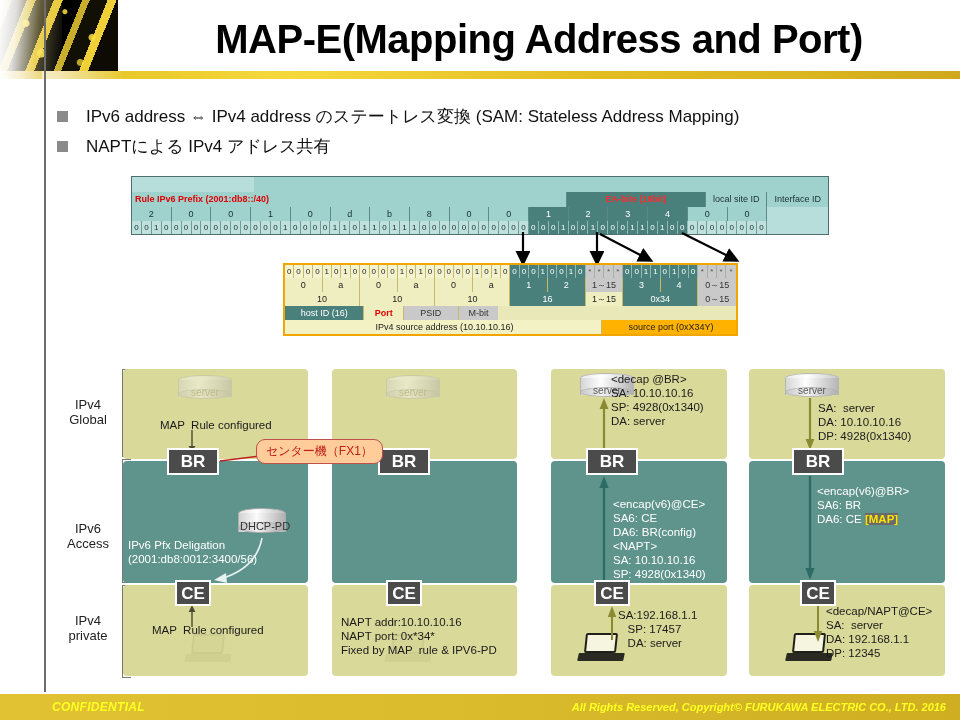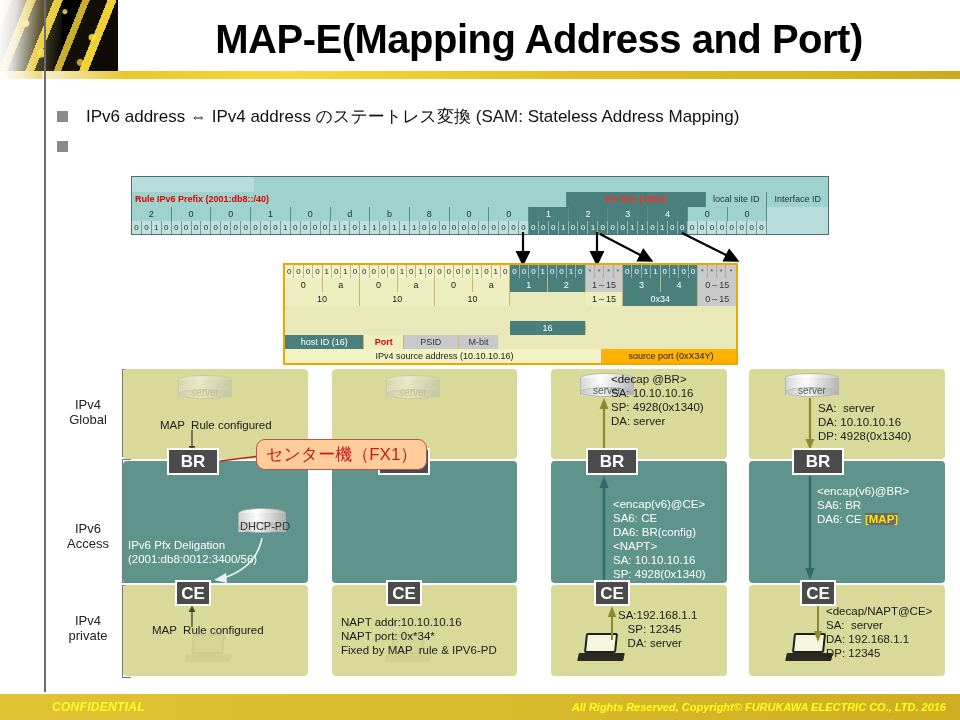--- a/index.html
+++ b/index.html
@@ -121,21 +121,21 @@
       background:#2a2a22;border-radius:1px;transform:skewX(-12deg);}
   .laptop.ghost{opacity:.35;}
   .laptop.ghost .scr{background:#d0d08c;border-color:#b6b678;}
   .laptop.ghost .base{background:#c0c080;}
 
   .note{position:absolute;font-size:11.5px;line-height:14px;color:#1b1b1b;white-space:pre;z-index:5;}
   .note.w{color:#ffffff;}
   #map-hl{color:#ffe400;font-weight:bold;background:#6a6a6a;}
 
   .callout{position:absolute;background:#ffcc9a;border:1.6px solid #c0504d;border-radius:9px;
-      color:#c0201c;font-size:17px;padding:3px 9px;white-space:nowrap;z-index:8;}
+      color:#c0201c;font-size:12px;padding:3px 9px;white-space:nowrap;z-index:8;}
 
   .cyl{position:absolute;width:48px;height:30px;z-index:5;}
   .cyl .t{position:absolute;left:0;top:0;width:48px;height:11px;border-radius:50%;
       background:linear-gradient(90deg,#e4e4e4,#ffffff 38%,#bdbdbd);border:1px solid #aeaeae;box-sizing:border-box;}
   .cyl .b{position:absolute;left:0;top:5px;width:48px;height:19px;
       background:linear-gradient(90deg,#d2d2d2,#fbfbfb 38%,#b0b0b0);border-left:1px solid #aeaeae;border-right:1px solid #aeaeae;box-sizing:border-box;}
   .cyl .f{position:absolute;left:0;top:14px;width:48px;height:11px;border-radius:50%;
       background:linear-gradient(90deg,#c2c2c2,#eeeeee 40%,#a6a6a6);border:1px solid #aeaeae;box-sizing:border-box;}
 
   
@@ -154,20 +154,21 @@
 <div id="gold-bar"></div>
 <div id="gold-bar-cap"></div>
 <div id="vline"></div>
 
 <div class="bullet-row" id="b1">
   <div class="bullet-sq"></div>
   <div class="bullet-tx">IPv6 address ⇔ IPv4 address のステートレス変換 (SAM: Stateless Address Mapping)</div>
 </div>
 <div class="bullet-row" id="b2">
   <div class="bullet-sq"></div>
+  <div class="bullet-tx">NAPTによる IPv4 アドレス共有</div>
 </div>
 
 <div id="t6">
   <div class="t6row">
     <div class="t6c r-label blank" style="width:17.5%;border-right:none"></div>
   </div>
   <div class="t6row">
     <div class="t6c r-label lbl-left plain red-b" style="width:62.5%">Rule IPv6 Prefix (2001:db8::/40)</div>
     <div class="t6c r-label ea" style="width:20%">EA-bits (16bit)</div>
     <div class="t6c r-label plain" style="width:8.8%">local site ID</div>
@@ -335,21 +336,21 @@
       <div class="t4c h14 t-cell" style="width: 8.33333%;">2</div>
       <div class="t4c h14 g-cell" style="width: 8.33333%;">1～15</div>
       <div class="t4c h14 t-cell" style="width: 8.33333%;">3</div>
       <div class="t4c h14 t-cell" style="width: 8.33333%;">4</div>
       <div class="t4c h14 g-cell" style="width: 8.33333%; border-right: none;">0～15</div>
     </div>
   <div class="t4row" id="t4-dec">
       <div class="t4c h14 y-cell" style="width: 16.6667%;">10</div>
       <div class="t4c h14 y-cell" style="width: 16.6667%;">10</div>
       <div class="t4c h14 y-cell" style="width: 16.6667%;">10</div>
-      <div class="t4c h14 t-cell" style="width: 16.6667%; margin-top: 29px;">16</div>
+      <div class="t4c h14 t-cell" style="width: 16.6667%;">16</div>
       <div class="t4c h14 y-cell" style="width: 8.33333%;">1～15</div>
       <div class="t4c h14 t-cell" style="width: 16.6667%;">0x34</div>
       <div class="t4c h14 g-cell" style="width: 8.33333%; border-right: none;">0～15</div>
     </div>
   <div class="t4row">
     <div class="t4c h14 t-cell" style="width:17.6%">host ID (16)</div>
     <div class="t4c h14 y-cell red-b" style="width:8.8%">Port</div>
     <div class="t4c h14 g-cell" style="width:12.1%">PSID</div>
     <div class="t4c h14 g-cell" style="width:8.8%;border-right:none">M-bit</div>
   </div>
@@ -470,21 +471,21 @@
 DA6: BR(config)
 &lt;NAPT&gt;
 SA: 10.10.10.16
 SP: 4928(0x1340)</div>
 <div class="node" style="left:594px;top:580px;width:36px;height:26px;line-height:23px">CE</div>
 <svg style="position:absolute;left:606px;top:606px;width:12px;height:34px;z-index:5" viewBox="0 0 12 34">
   <path d="M6,34 L6,9" stroke="#8a8a33" stroke-width="2" fill="none"></path>
   <path d="M1.8,11 L6,0 L10.2,11 z" fill="#8a8a33"></path>
 </svg>
 <div class="note" style="left:618px;top:608px">SA:192.168.1.1
-   SP: 12345
+   SP: 17457
    DA: server</div>
 <div class="laptop" style="left:578px;top:633px">
   <div class="scr"></div>
     <div class="base"></div>
 </div>
 
 <div class="server" style="left:785px;top:373px">
   <div class="top"></div>
     <div class="body"></div>
     <div class="bot"></div>

